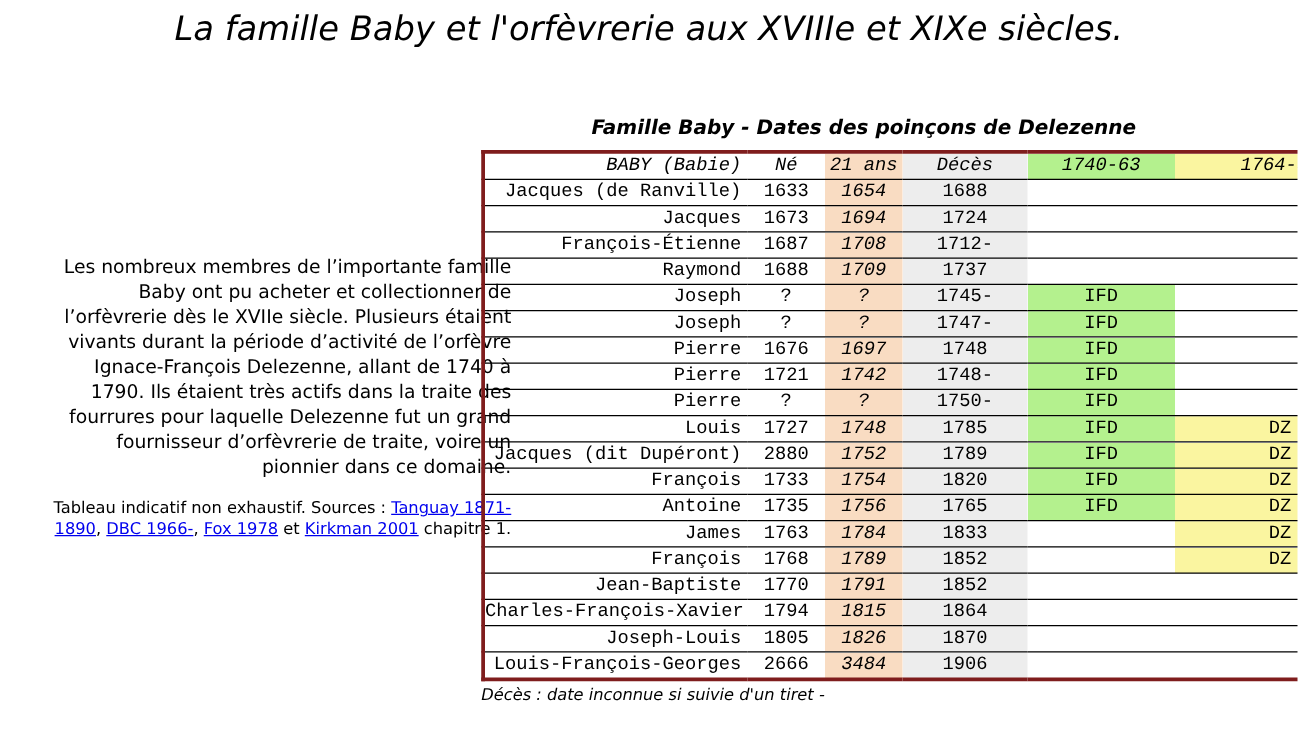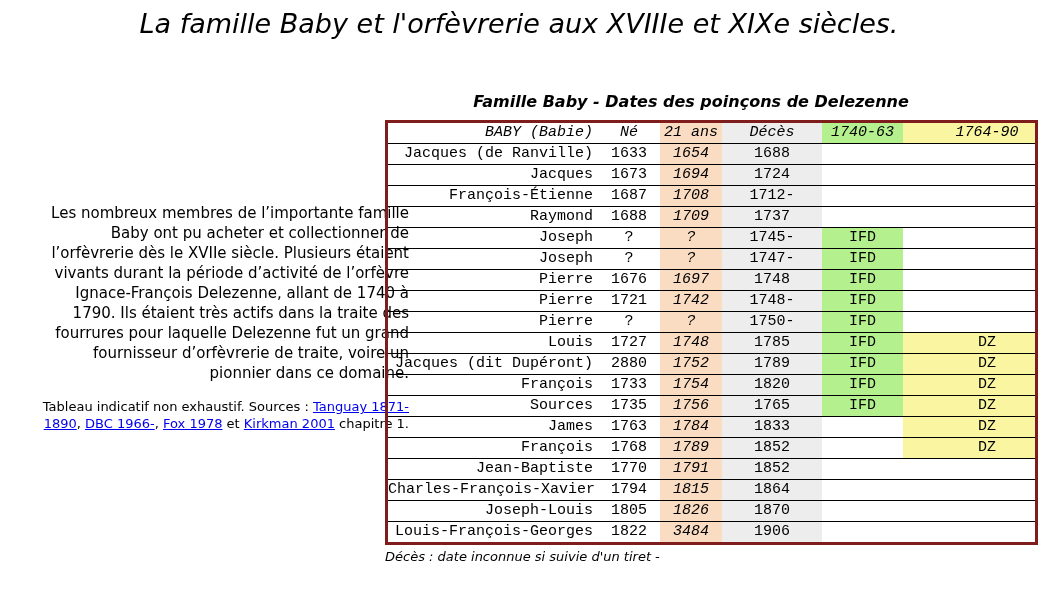--- a/index.html
+++ b/index.html
@@ -36,21 +36,21 @@
   th,td{
     padding:0;line-height:20px;height:20px;overflow:hidden;white-space:nowrap;
     font-weight:normal;text-align:center;
   }
   tbody td{border-top:1px solid #000;}
   thead th{font-style:italic;}
   .col-name{width:205px;text-align:right;padding-right:5px;}
   .col-ne{width:62px;}
   .col-a21{width:62px;background:var(--peach,#F9DCC2);font-style:italic;}
   .col-deces{width:100px;background:var(--gray,#EDEDED);}
-  .col-ifd{width:81px;}
+  .col-ifd{width:118px;}
   .col-dz{width:96px;padding-left:36px;}
   th.col-ifd,td.col-ifd.filled{background:var(--green,#B4F18E);}
   th.col-dz,td.col-dz.filled{background:var(--yellow,#FAF5A0);}
   .footnote{
     font-size:13px;font-style:italic;text-align:left;margin-top:4px;
   }
 </style>
 </head>
 <body>
 
@@ -165,21 +165,21 @@
         </tr>
         <tr>
           <td class="col-name">François</td>
           <td class="col-ne">1733</td>
           <td class="col-a21">1754</td>
           <td class="col-deces">1820</td>
           <td class="col-ifd filled">IFD</td>
           <td class="col-dz filled">DZ</td>
         </tr>
         <tr>
-          <td class="col-name">Sources</td>
+          <td class="col-name">Antoine</td>
           <td class="col-ne">1735</td>
           <td class="col-a21">1756</td>
           <td class="col-deces">1765</td>
           <td class="col-ifd filled">IFD</td>
           <td class="col-dz filled">DZ</td>
         </tr>
         <tr>
           <td class="col-name">James</td>
           <td class="col-ne">1763</td>
           <td class="col-a21">1784</td>
@@ -214,21 +214,21 @@
         <tr>
           <td class="col-name">Joseph-Louis</td>
           <td class="col-ne">1805</td>
           <td class="col-a21">1826</td>
           <td class="col-deces">1870</td>
           <td class="col-ifd"></td>
           <td class="col-dz"></td>
         </tr>
         <tr>
           <td class="col-name">Louis-François-Georges</td>
-          <td class="col-ne">1822</td>
+          <td class="col-ne">2666</td>
           <td class="col-a21">3484</td>
           <td class="col-deces">1906</td>
           <td class="col-ifd"></td>
           <td class="col-dz"></td>
         </tr>
       </tbody>
   </table>
   <div class="footnote">Décès : date inconnue si suivie d'un tiret -</div>
 </div>
 

